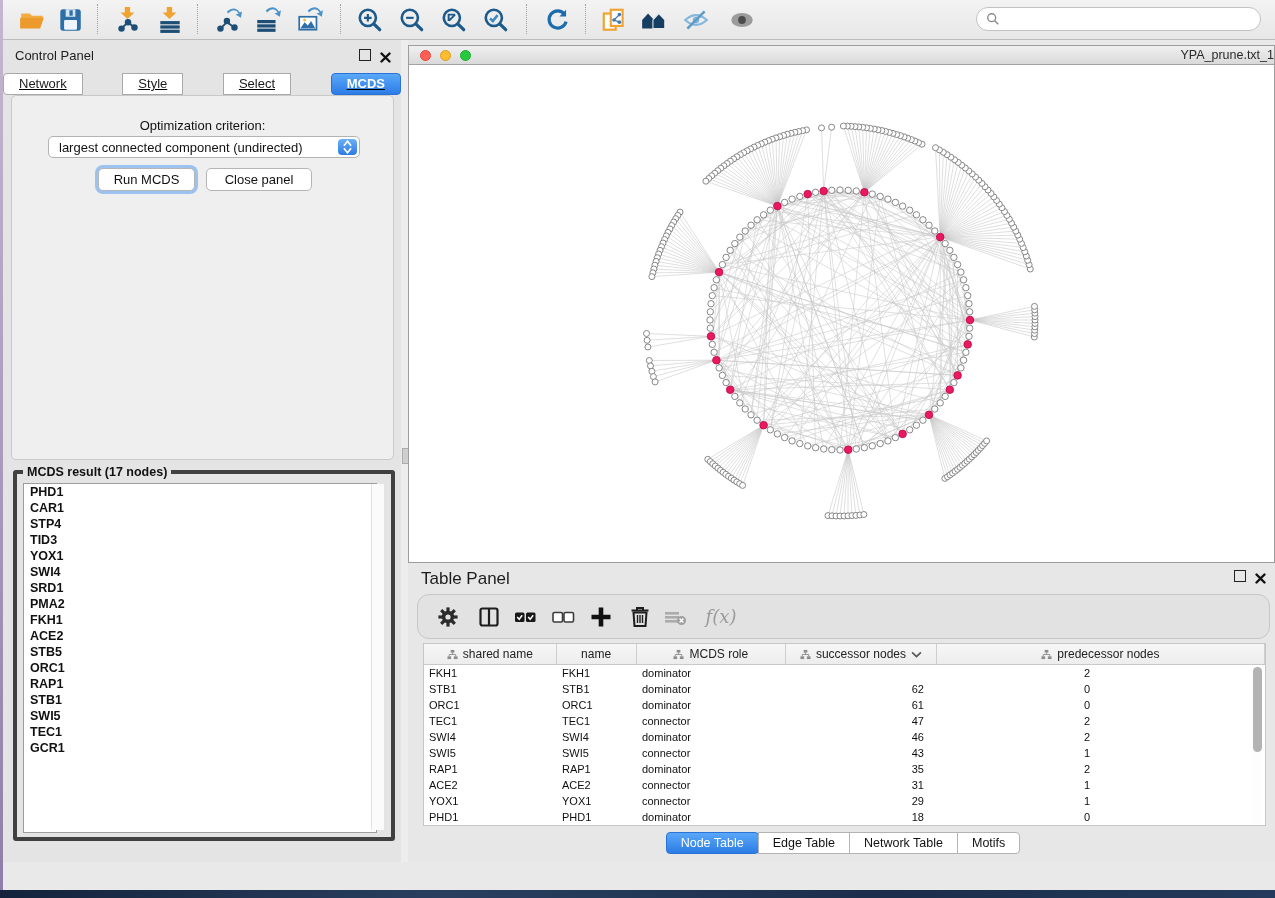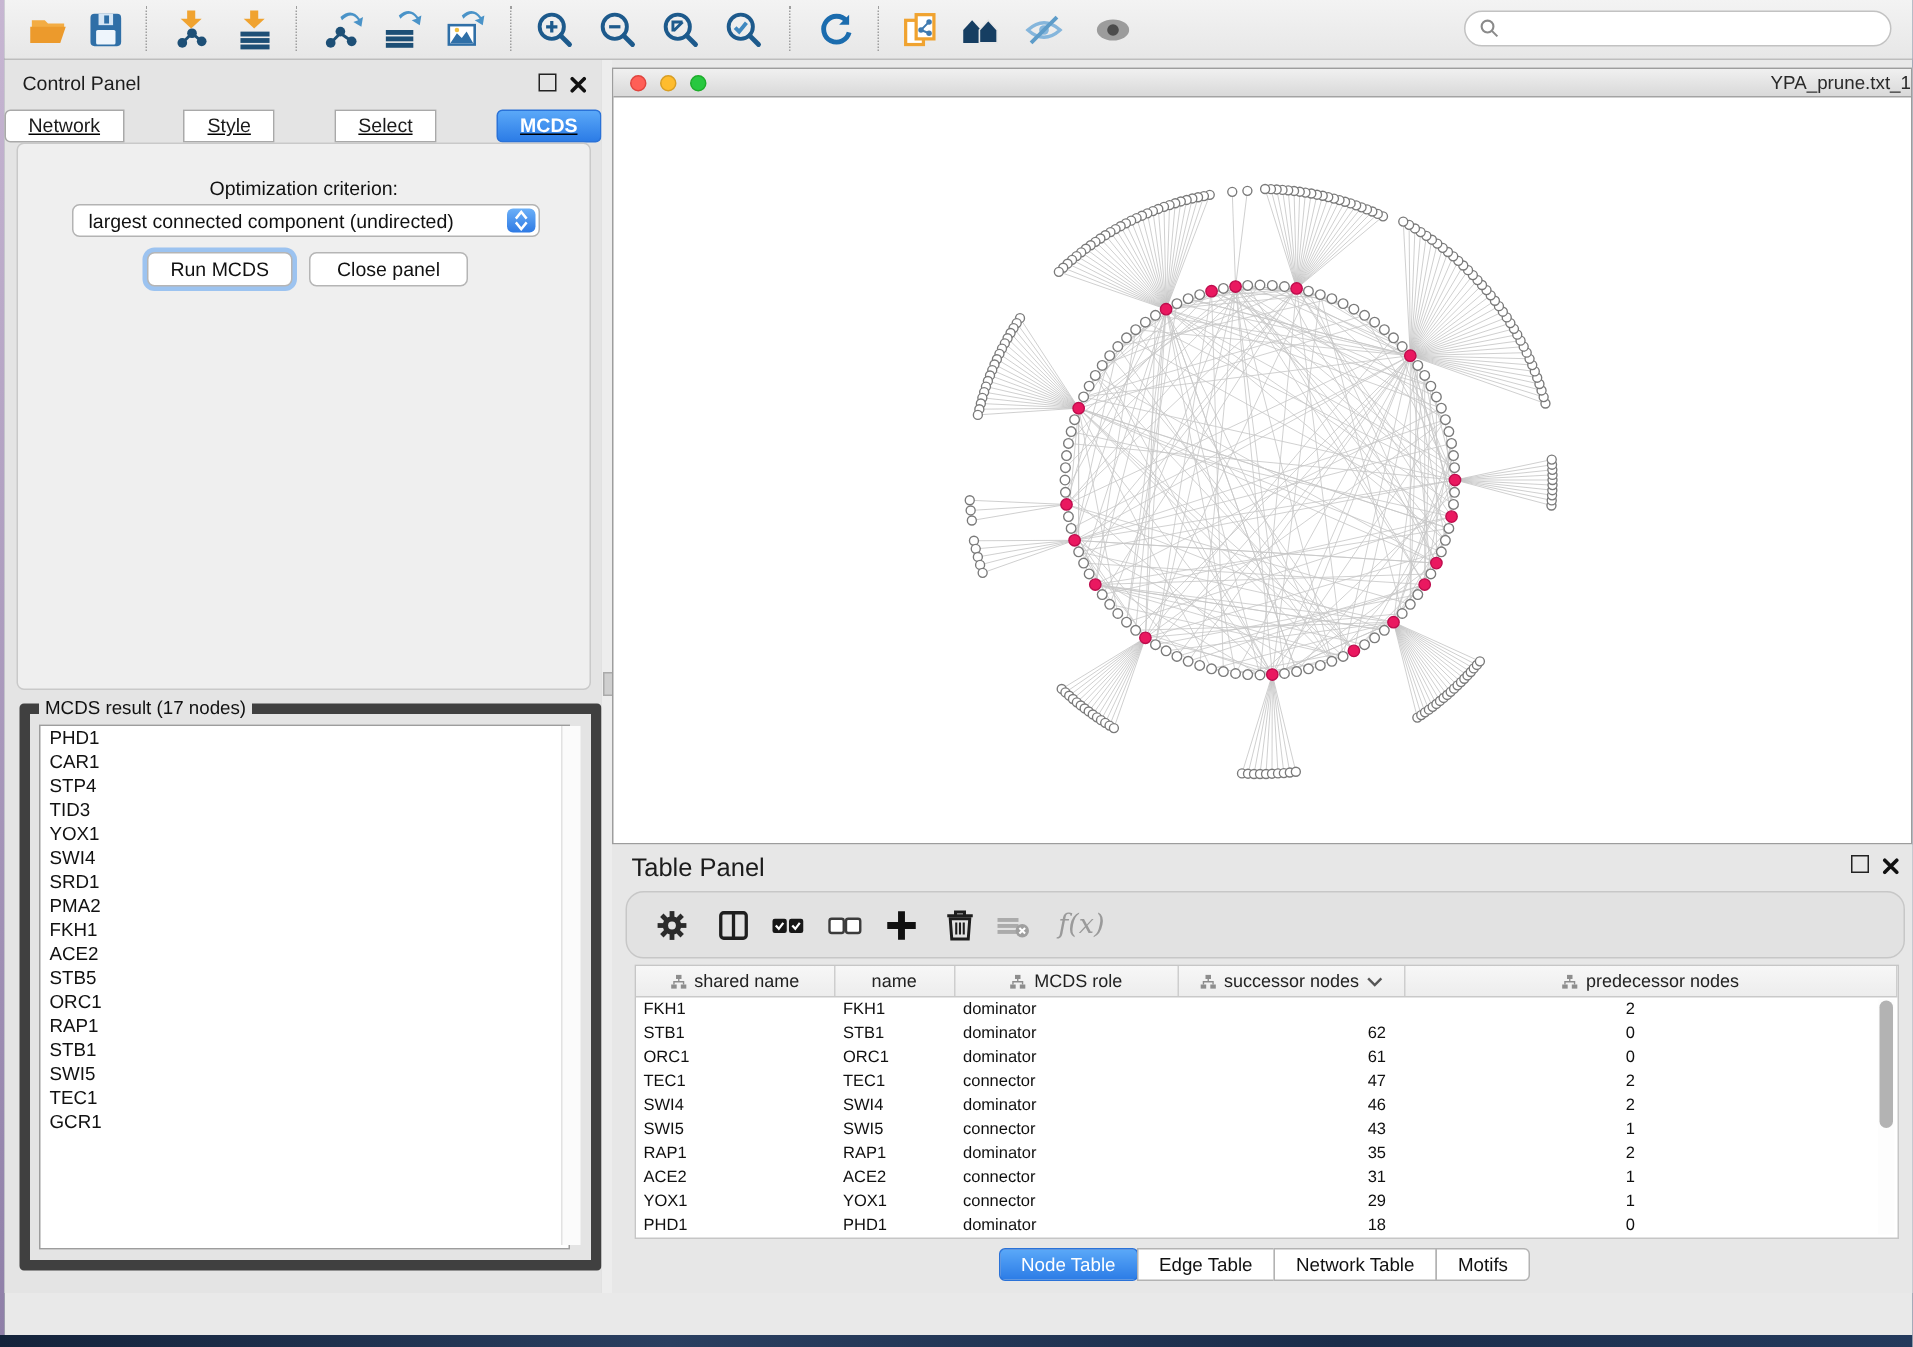--- a/index.html
+++ b/index.html
@@ -36,22 +36,22 @@
   #opt-label{left:0;top:22px;width:100%;text-align:center;font-size:13px;color:#111;}
   #criterion-select{left:36px;top:40px;width:312px;height:22px;background:#fff;border:1px solid #b3b3b3;
           border-radius:5px;font-size:13px;color:#111;line-height:22px;padding-left:10px;box-sizing:border-box;cursor:pointer;}
   #select-stepper{position:absolute;right:2px;top:2px;bottom:2px;width:19px;border-radius:4px;
           background:linear-gradient(#6cb0f8,#2e7ae4);display:flex;flex-direction:column;align-items:center;justify-content:center;}
   #select-stepper svg{width:9px;height:7px;display:block;}
   .aq-btn{position:absolute;top:72px;height:23px;background:#fff;border:1px solid #b5b5b5;border-radius:5px;
           font-size:13px;color:#111;font-family:inherit;cursor:pointer;}
   #run-btn{left:86px;width:97px;box-shadow:0 0 0 3px rgba(110,170,240,.65);}
   #closepanel-btn{left:194px;width:106px;}
-  fieldset#mcds-box{left:10px;top:425px;width:374px;height:368px;border:7px solid #404040;border-radius:3px;
-          margin:0;padding:0;background:transparent;position:absolute;}
+  fieldset#mcds-box{left:10px;top:425px;width:374px;height:368px;border:4px solid #404040;border-radius:3px;
+          margin:0;padding:0;background:transparent;position:absolute;font-weight:bold;}
   #mcds-box legend{font-size:12.5px;color:#111;margin-left:6px;padding:0 4px;}
   #mcds-list{position:absolute;left:6px;top:4px;width:352px;height:348px;background:#fff;border:1px solid #9d9d9d;overflow:hidden;}
   .mcds-item{height:16px;line-height:16px;font-size:12.5px;color:#111;padding-left:6px;}
   #mcds-scroll{position:absolute;right:7px;top:5px;width:12px;height:346px;background:#fbfbfb;border-left:1px solid #e2e2e2;}
   
   #v-splitter{left:398px;top:40px;width:7px;height:822px;background:#ededed;}
   #v-handle{left:399px;top:448px;width:5px;height:14px;background:#cfcfcf;border:1px solid #aaa;}
   
   #net-window{left:405px;top:45px;width:867px;height:518px;background:#fff;border:1px solid #9d9d9d;box-sizing:border-box;}
   #net-titlebar{left:0;top:0;width:100%;height:18px;background:linear-gradient(#f0f0f0,#d9d9d9);

